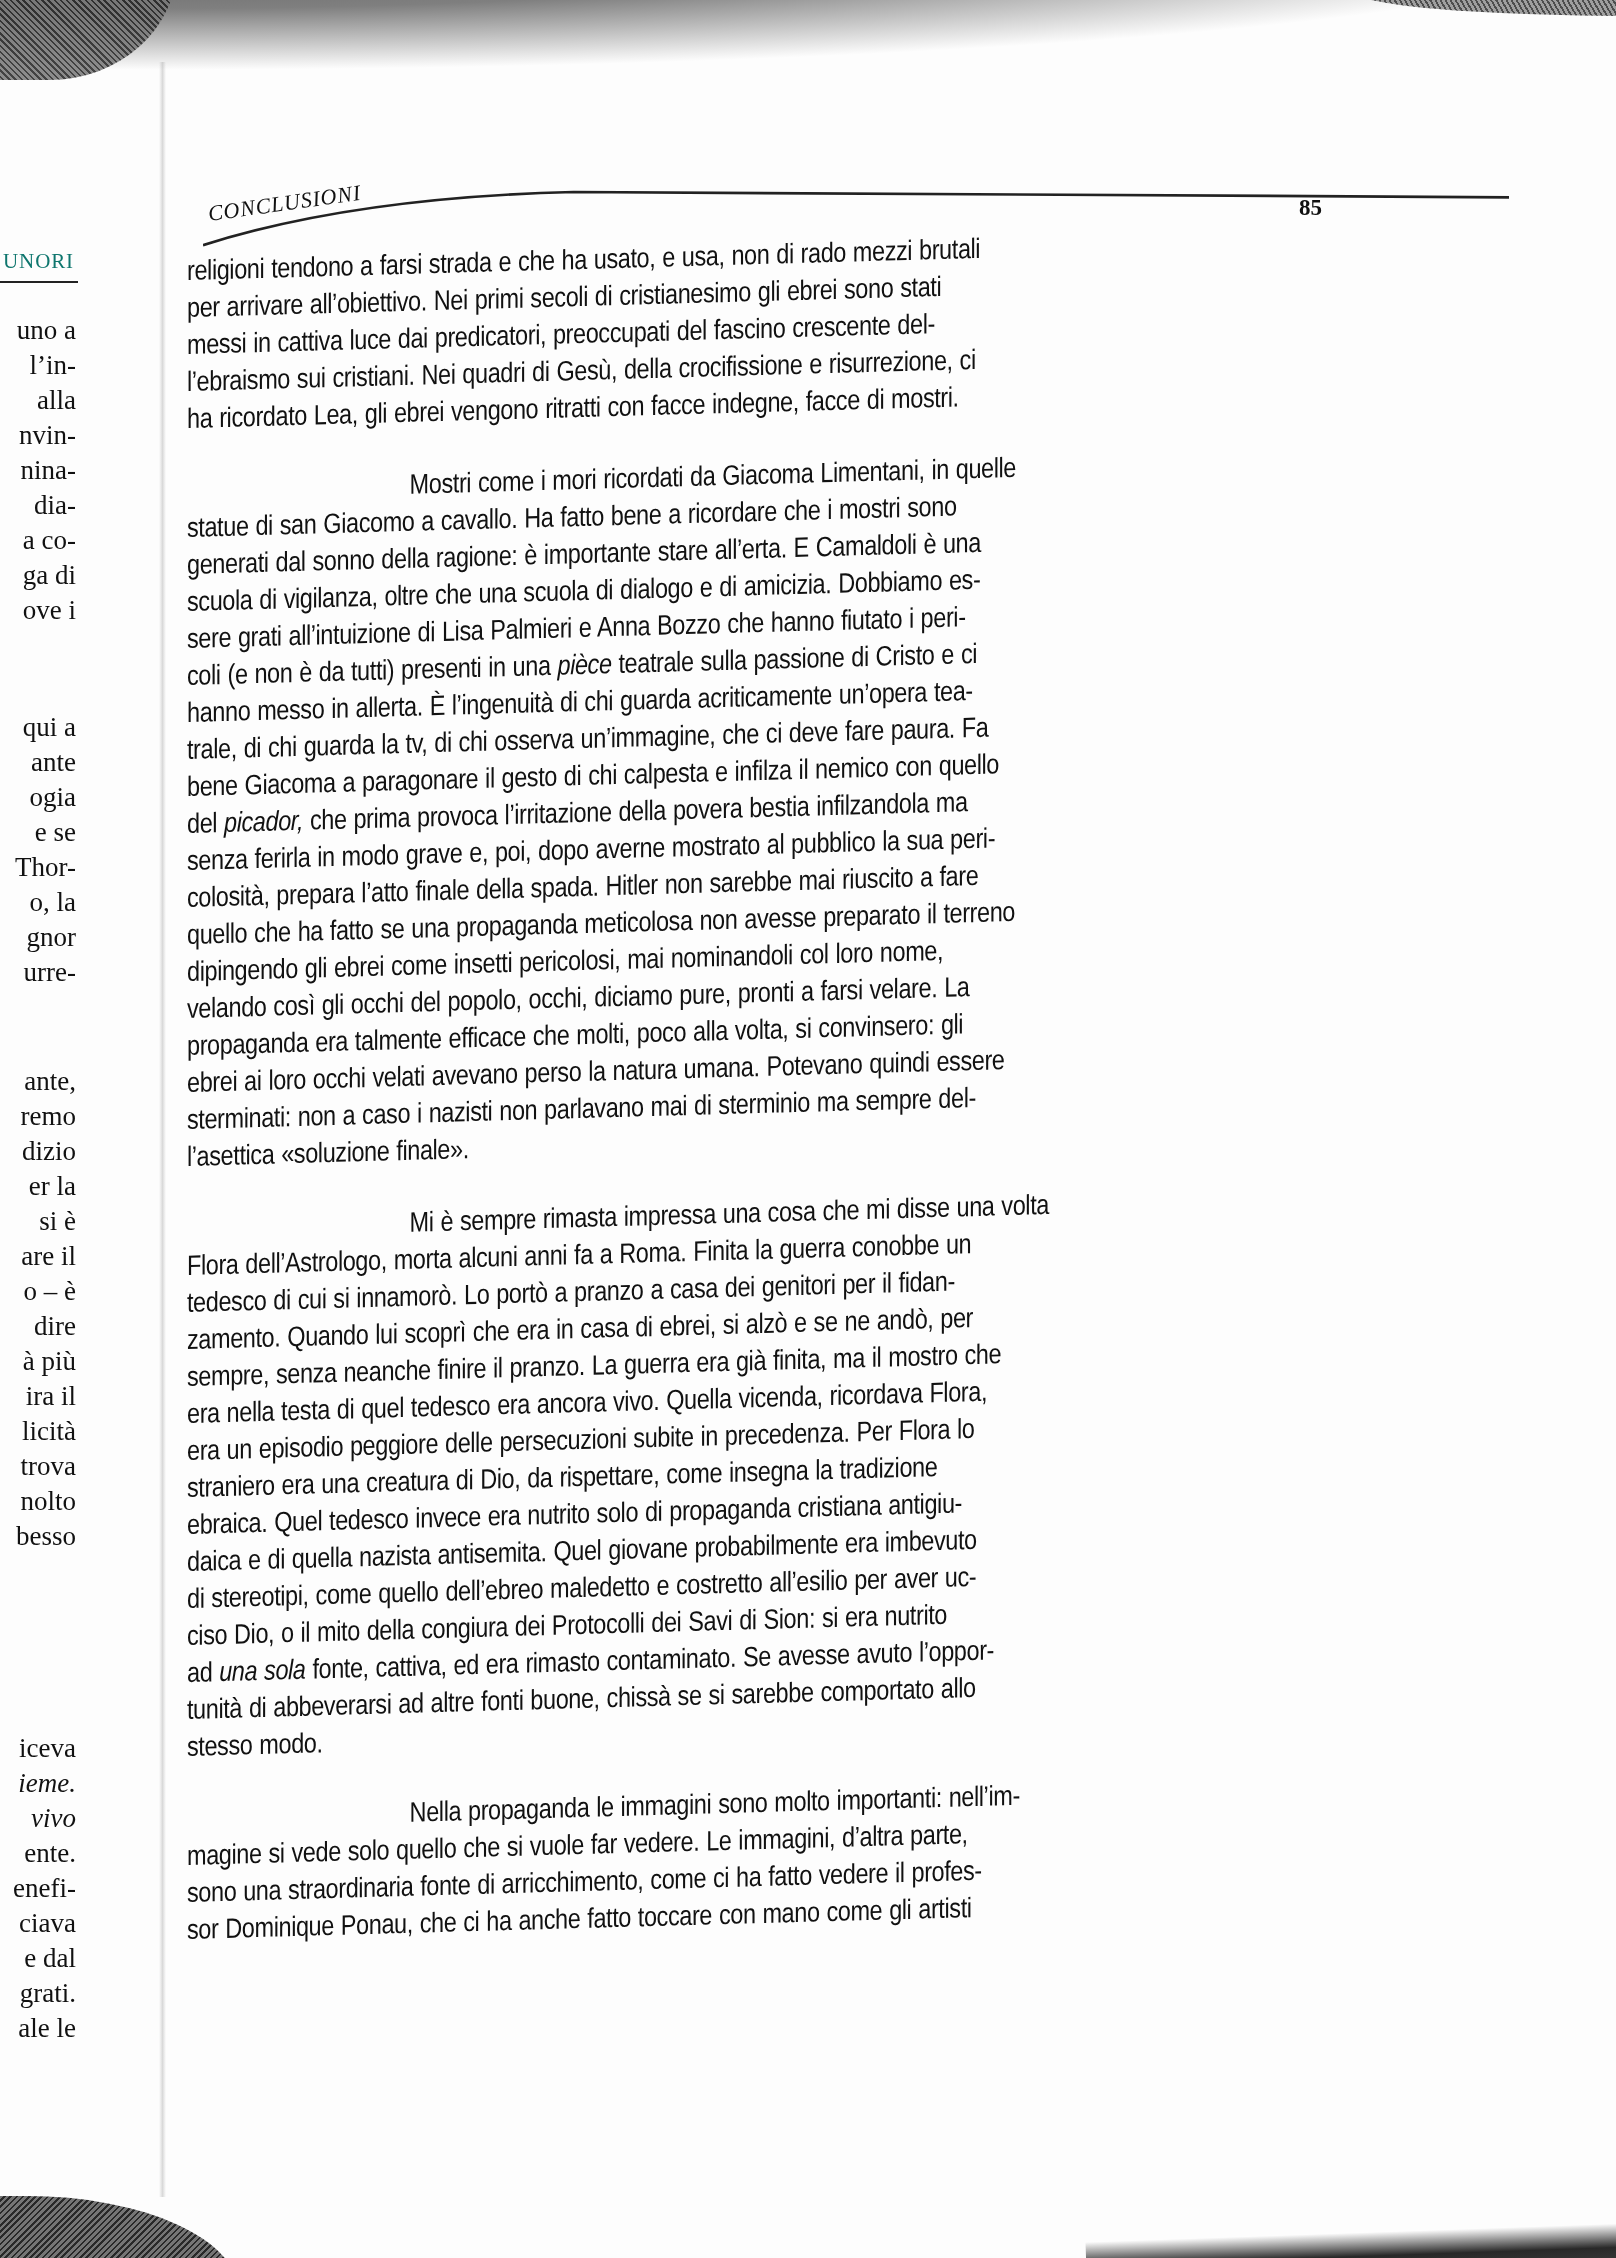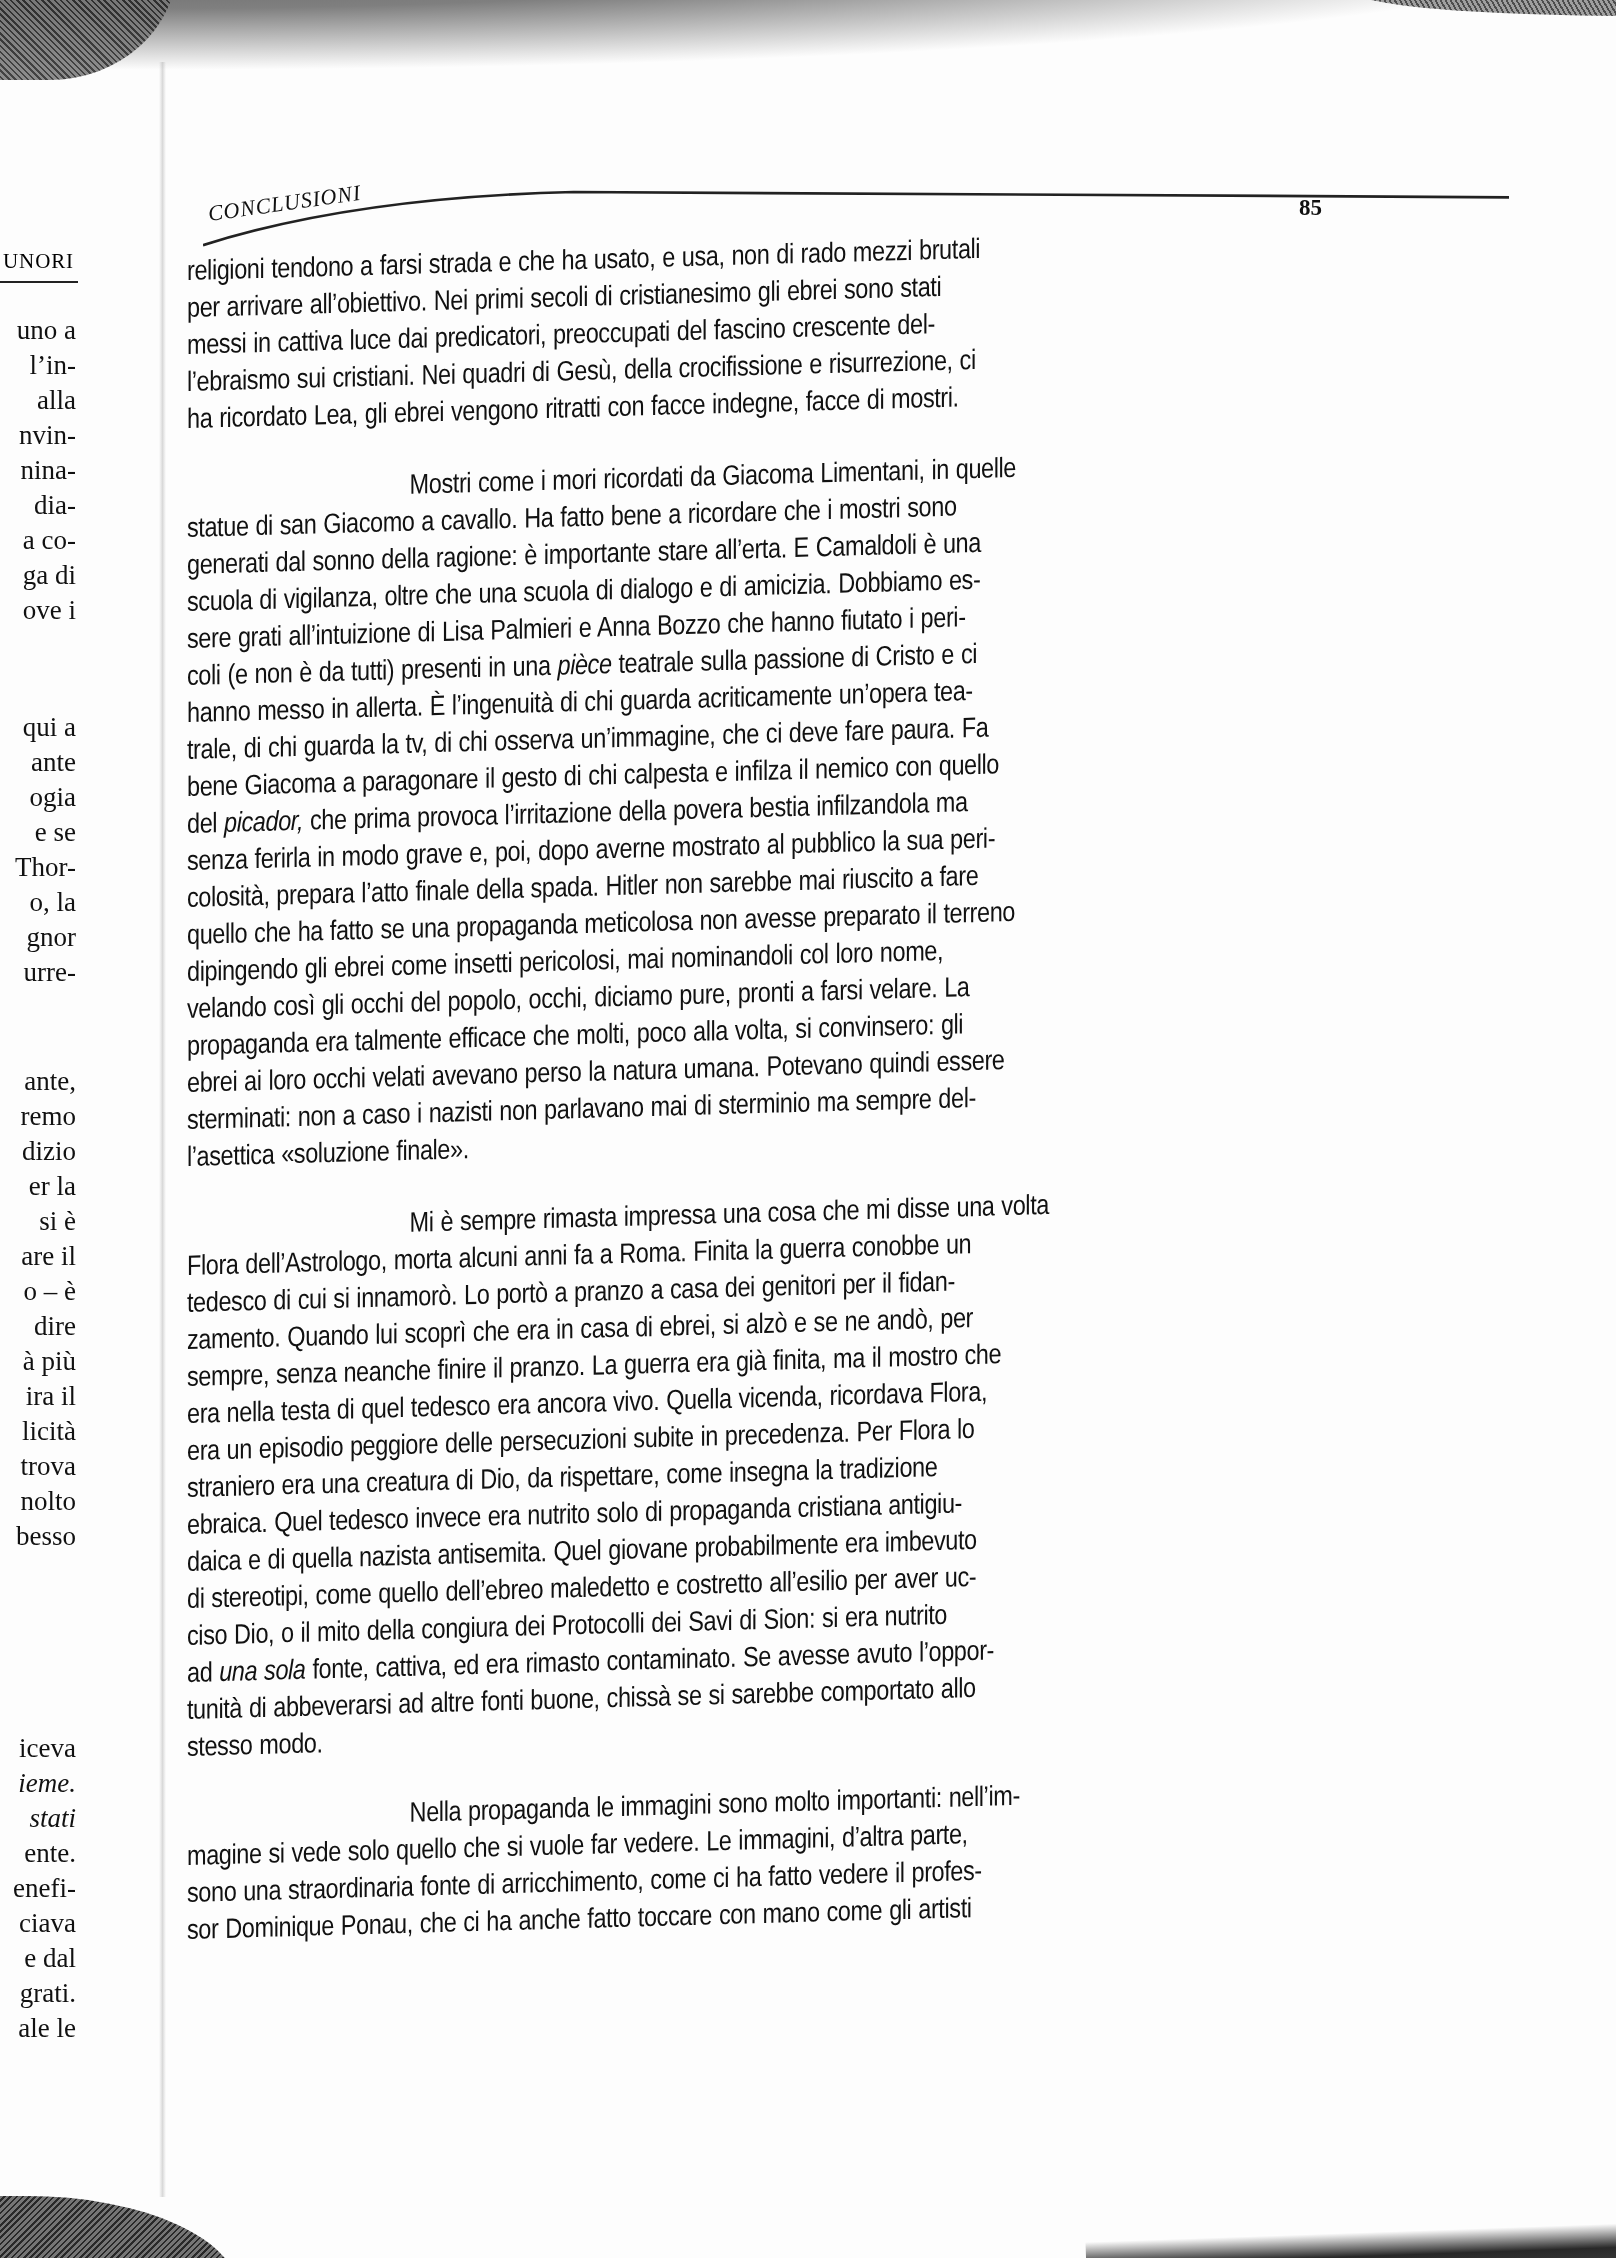--- a/index.html
+++ b/index.html
@@ -71,21 +71,21 @@
       left: 0; top: 0;
       width: 159px; height: 2258px;
       overflow: hidden;
     }
     .left-header {
       position: absolute;
       right: 85px; top: 249px;
       font-family: "Liberation Serif", serif;
       font-size: 21px;
       letter-spacing: 0.9px;
-      color: #000000;
+      color: #0f766e;
       white-space: nowrap;
     }
     .left-rule {
       position: absolute;
       left: 0; top: 281px;
       width: 78px; height: 1.8px;
       background: #222;
     }
     .left-col {
       position: absolute;
@@ -209,21 +209,21 @@
         <div>à più</div>
         <div>ira il</div>
         <div>licità</div>
         <div>trova</div>
         <div>nolto</div>
         <div>besso</div>
       </div>
     <div class="left-col" style="top:1703px;margin-top:28px;">
         <div>iceva</div>
         <div class="it">ieme.</div>
-        <div class="it">stati</div>
+        <div class="it">vivo</div>
         <div>ente.</div>
         <div>enefi-</div>
         <div>ciava</div>
         <div>e dal</div>
         <div>grati.</div>
         <div>ale le</div>
       </div>
   </div>
 
   <div class="right-page">

